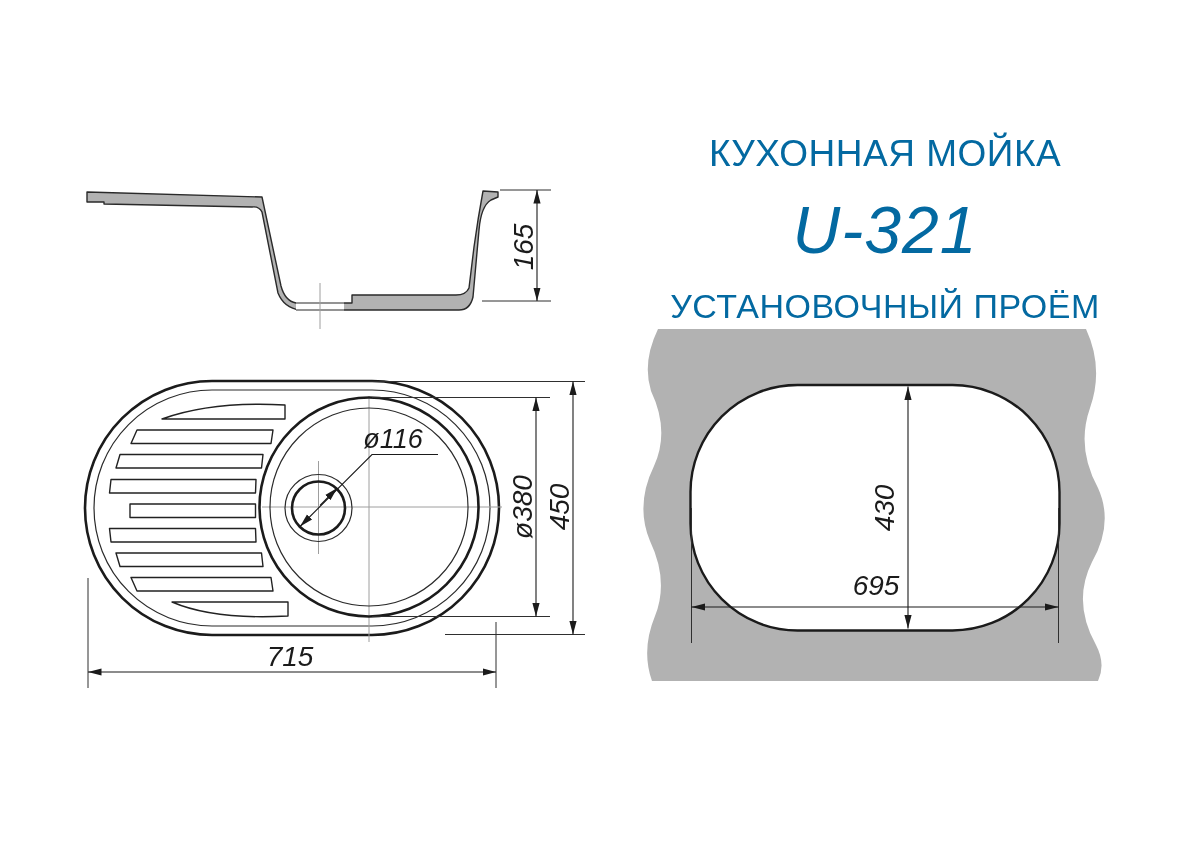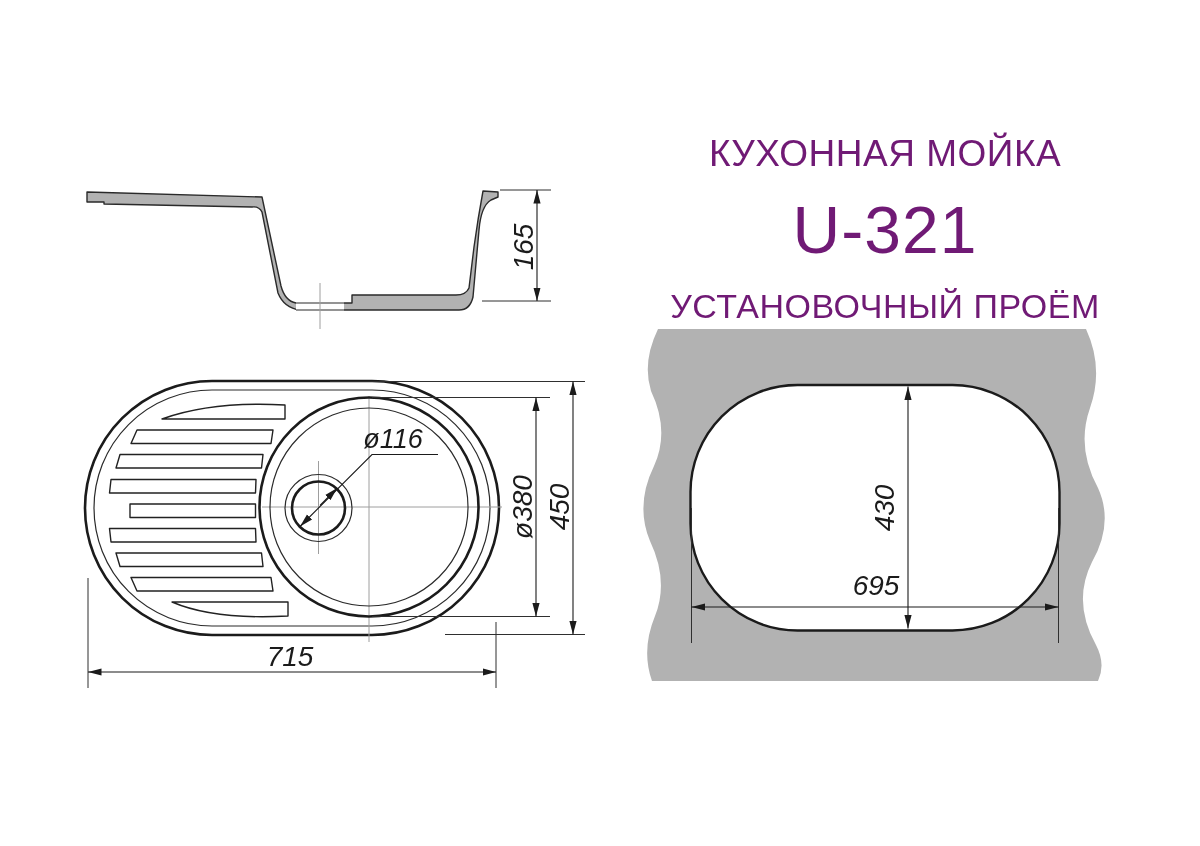--- a/index.html
+++ b/index.html
@@ -2,23 +2,23 @@
 <html><head>
 <meta charset="utf-8">
 <style>
   html,body{margin:0;padding:0;background:#fff;}
   .page{
     position:relative;width:1200px;height:846px;background:#ffffff;
     font-family:"Liberation Sans","DejaVu Sans",sans-serif;color:#1b1b1b;
     overflow:hidden;
   }
   .drawing{position:absolute;left:0;top:0;width:1200px;height:846px;}
-  .hdr{position:absolute;left:620px;width:530px;text-align:center;color:#701a75;}
+  .hdr{position:absolute;left:620px;width:530px;text-align:center;color:#0369a1;}
   .hdr-type{top:133px;font-size:37px;letter-spacing:.5px;font-weight:400;}
-  .hdr-model{top:192px;font-size:66px;font-weight:400;letter-spacing:1px;}
+  .hdr-model{top:192px;font-size:66px;font-weight:400;letter-spacing:1px;font-style:italic;}
   .hdr-cutout{top:287px;font-size:34px;letter-spacing:.5px;font-weight:400;}
   
   .outl-thick{fill:none;stroke:#1b1b1b;stroke-width:2.6;}
   .outl-thin{fill:none;stroke:#2a2a2a;stroke-width:1.2;}
   .rib{fill:none;stroke:#222;stroke-width:1.4;stroke-linejoin:round;}
   .dim{stroke:#1b1b1b;stroke-width:1.1;fill:none;}
   .ext{stroke:#2f2f2f;stroke-width:1;fill:none;}
   .cl{stroke:#9e9e9e;stroke-width:1;fill:none;}
   .dim-t{font-family:"Liberation Sans","DejaVu Sans",sans-serif;font-size:28px;
          font-style:italic;fill:#1b1b1b;}

